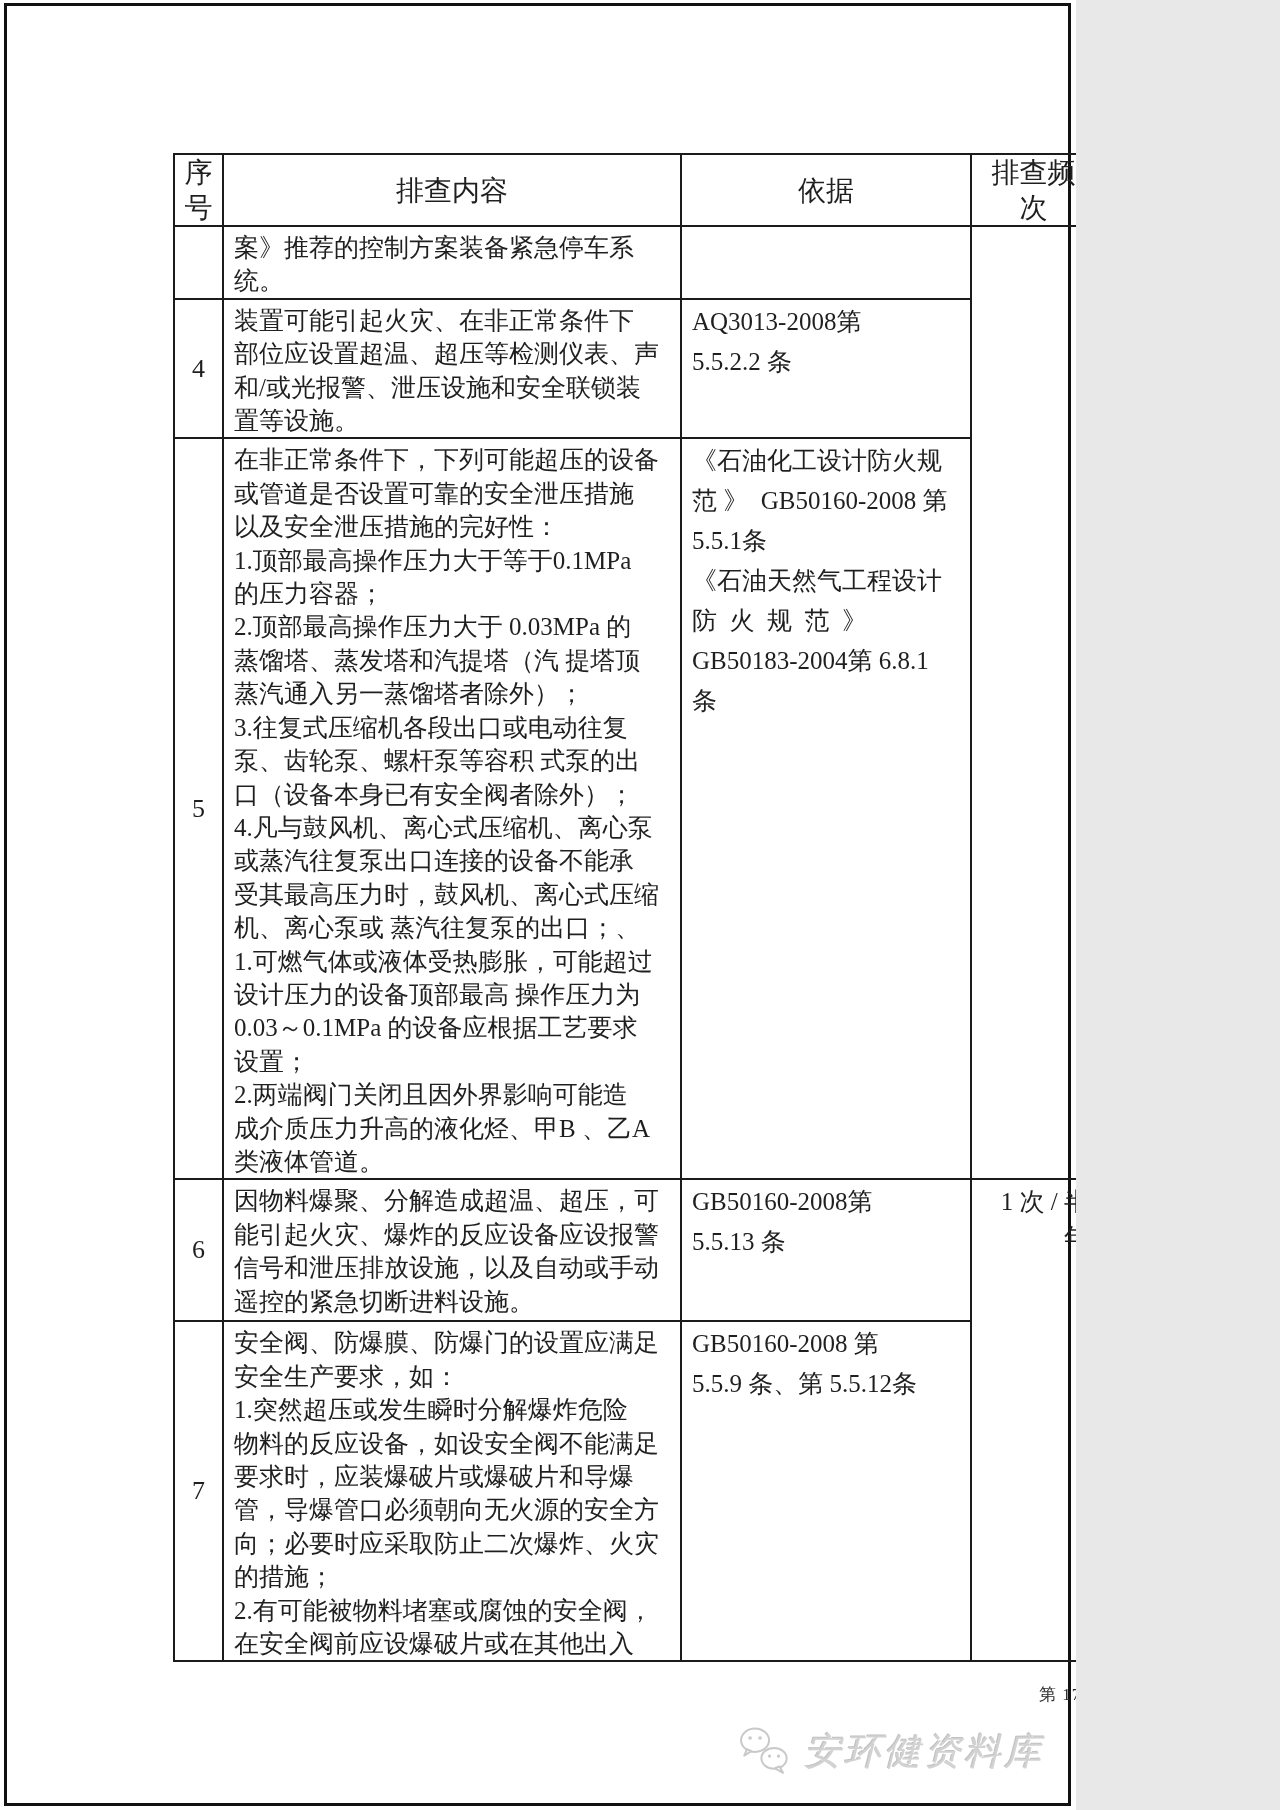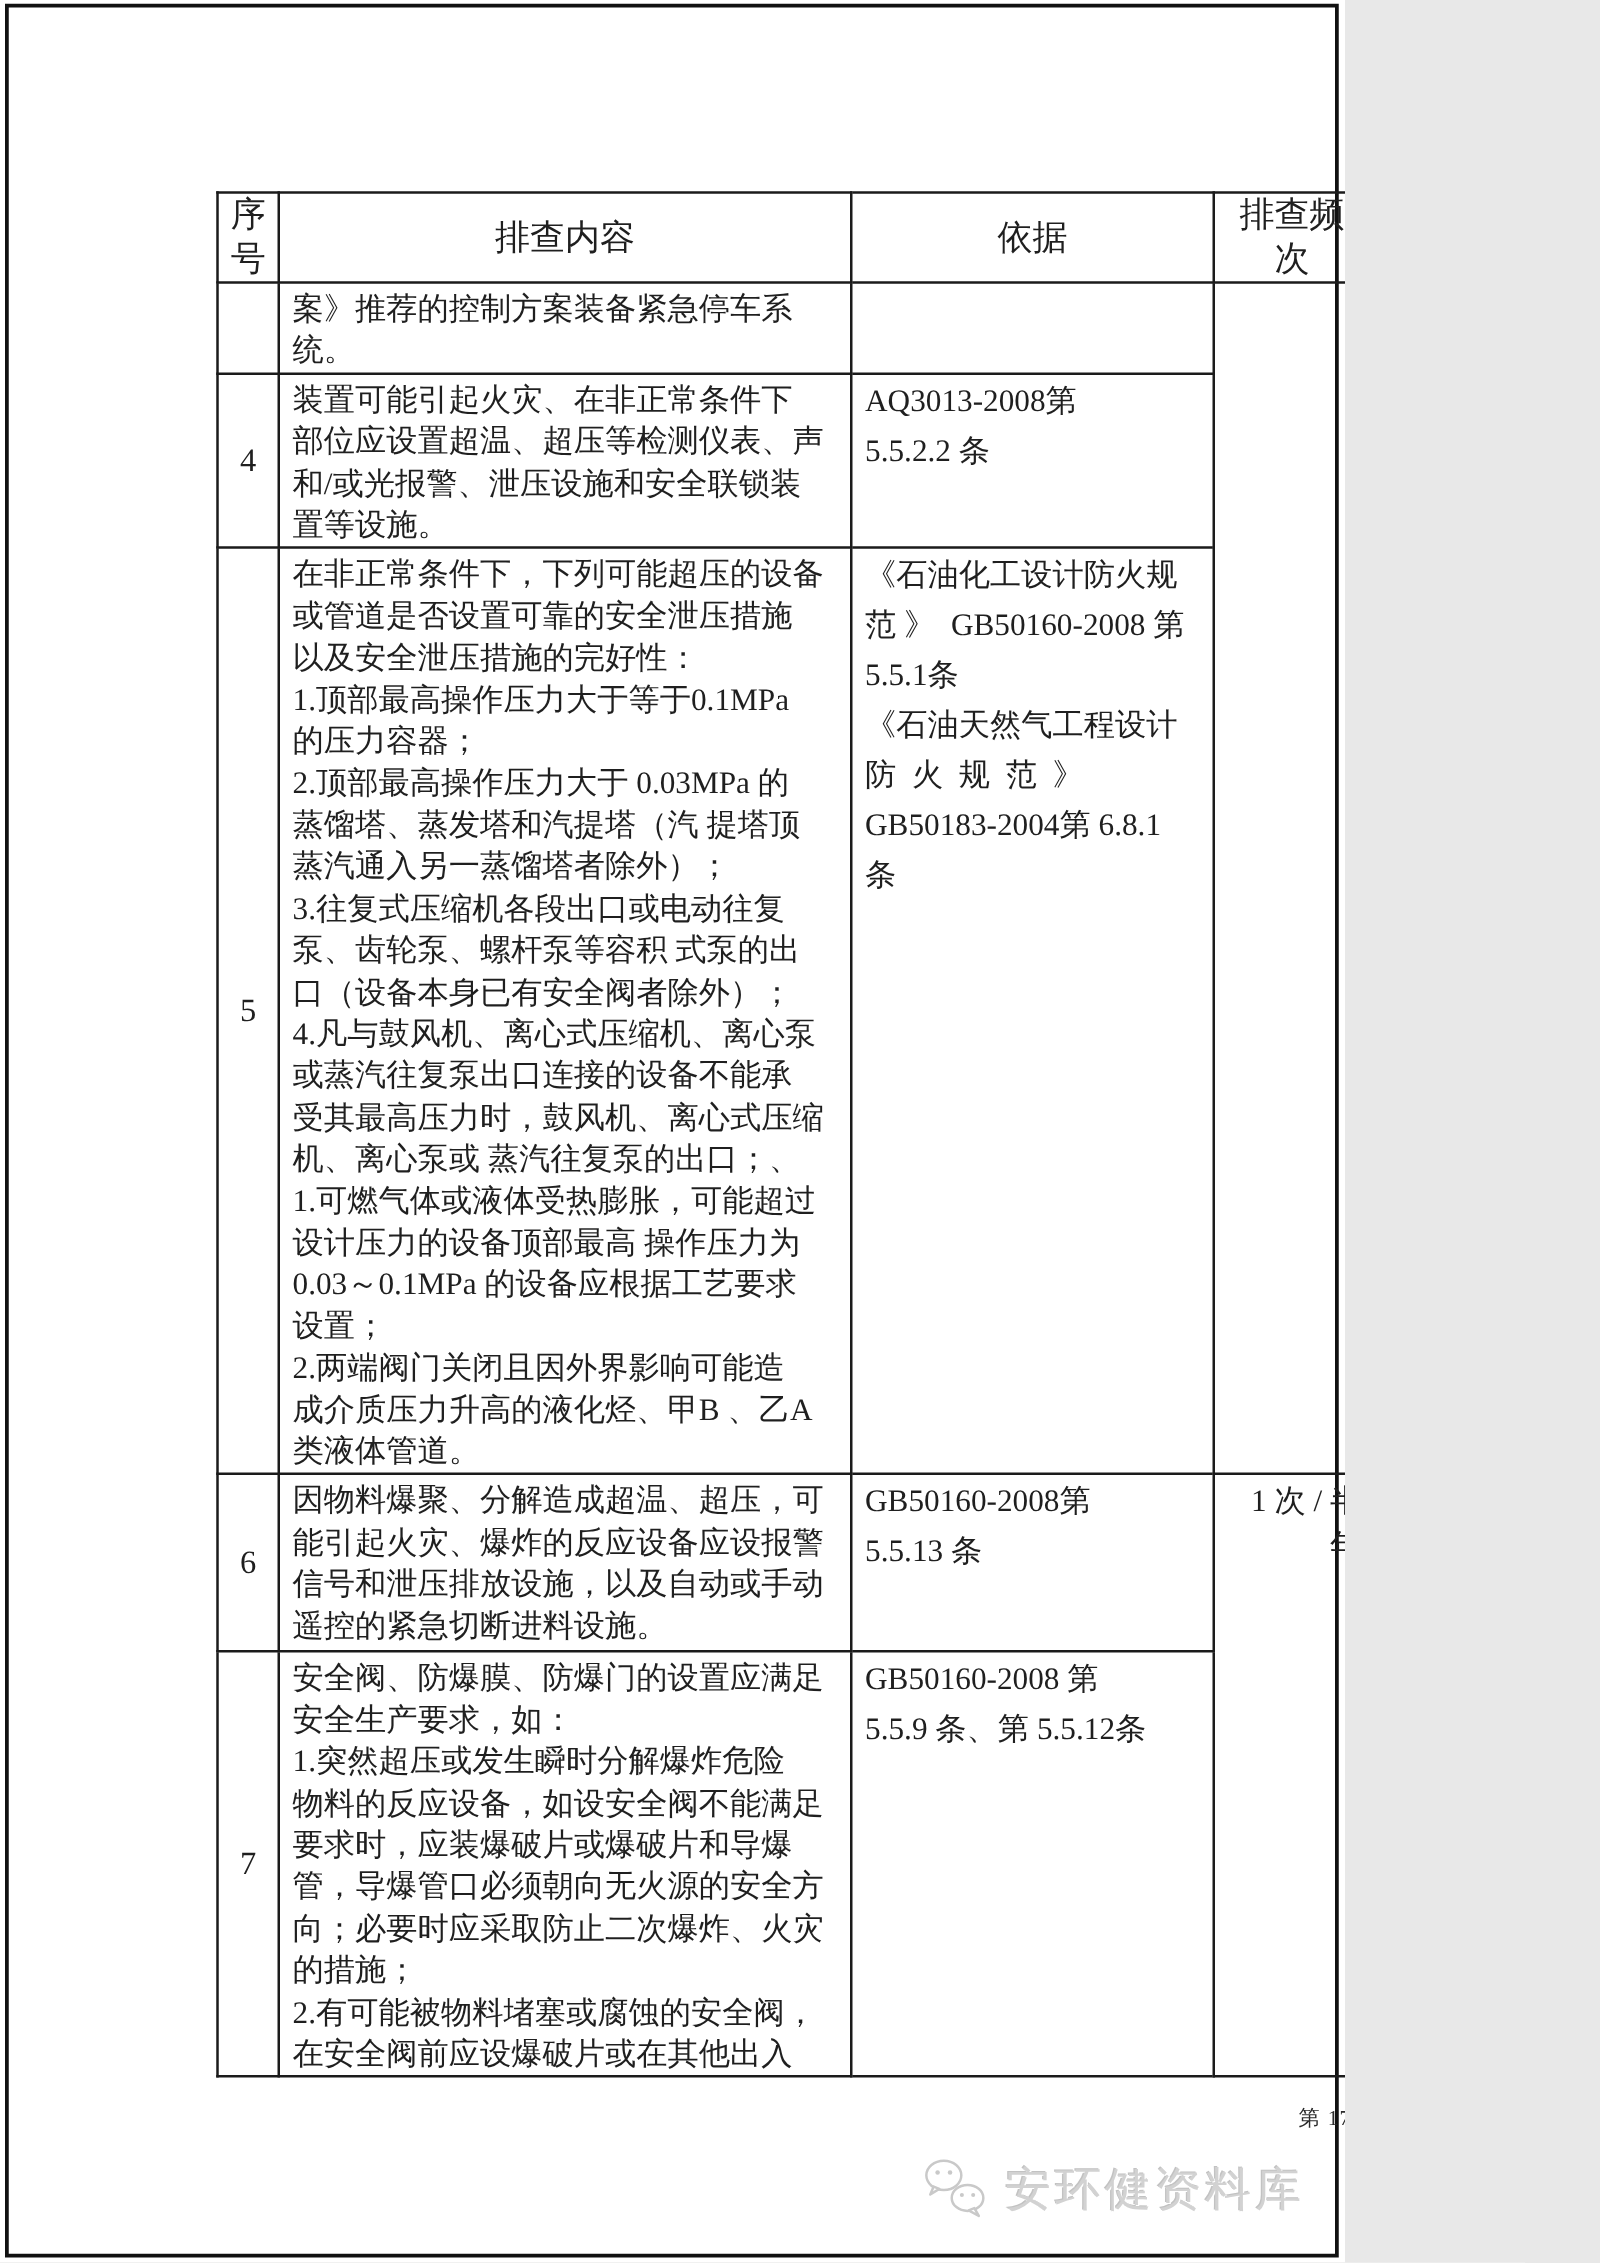--- a/index.html
+++ b/index.html
@@ -71,20 +71,21 @@
     font-size:17px;
     letter-spacing:1px;
     color:#2b2b2b;
     font-family:"Liberation Serif","DejaVu Serif",serif;
   }
   .watermark{
     position:absolute;right:32px;top:1724px;
     display:flex;align-items:center;gap:10px;
     color:#cfcfcf;
     user-select:none;
+    font-style:italic;
   }
   .watermark .wm-text{
     font-size:37px;
     letter-spacing:3px;
     color:#d2d2d2;
     text-shadow:1px 1px 0 #ffffff,-1px -1px 0 #c2c2c2;
     font-family:"Liberation Sans","DejaVu Sans",sans-serif;
   }
   .wm-icon{display:block;}
 </style>

